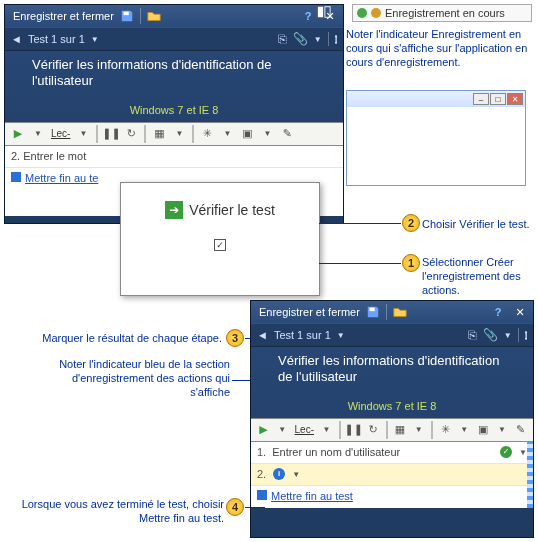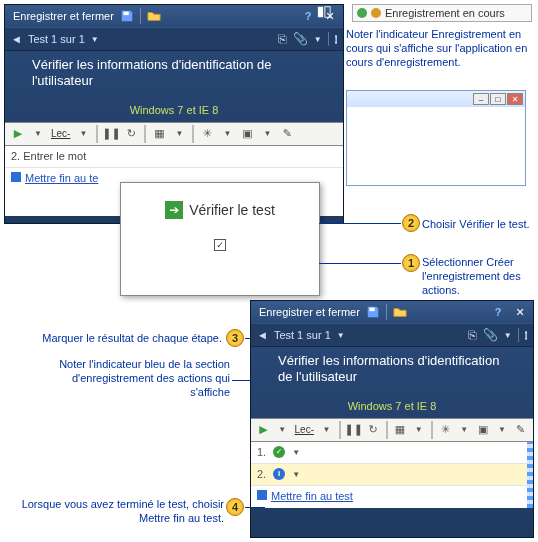--- a/index.html
+++ b/index.html
@@ -239,20 +239,21 @@
     <span class="tool sep"></span>
     <span class="tool">✳</span>
     <span class="tool dd">▼</span>
     <span class="tool">▣</span>
     <span class="tool dd">▼</span>
     <span class="tool">✎</span>
   </div>
   <div class="steps" style="position:relative">
     <div class="step-row">
       <span class="step-num">1.</span>
+      <span class="step-text">Entrer un nom d'utilisateur</span>
       <span class="status-ic">
           <span class="check">✓</span>
         </span>
       <span class="dd">▼</span>
     </div>
     <div class="step-row highlight">
       <span class="step-num">2.</span>
       <span class="status-ic">
           <span class="info-dot">i</span>
         </span>

